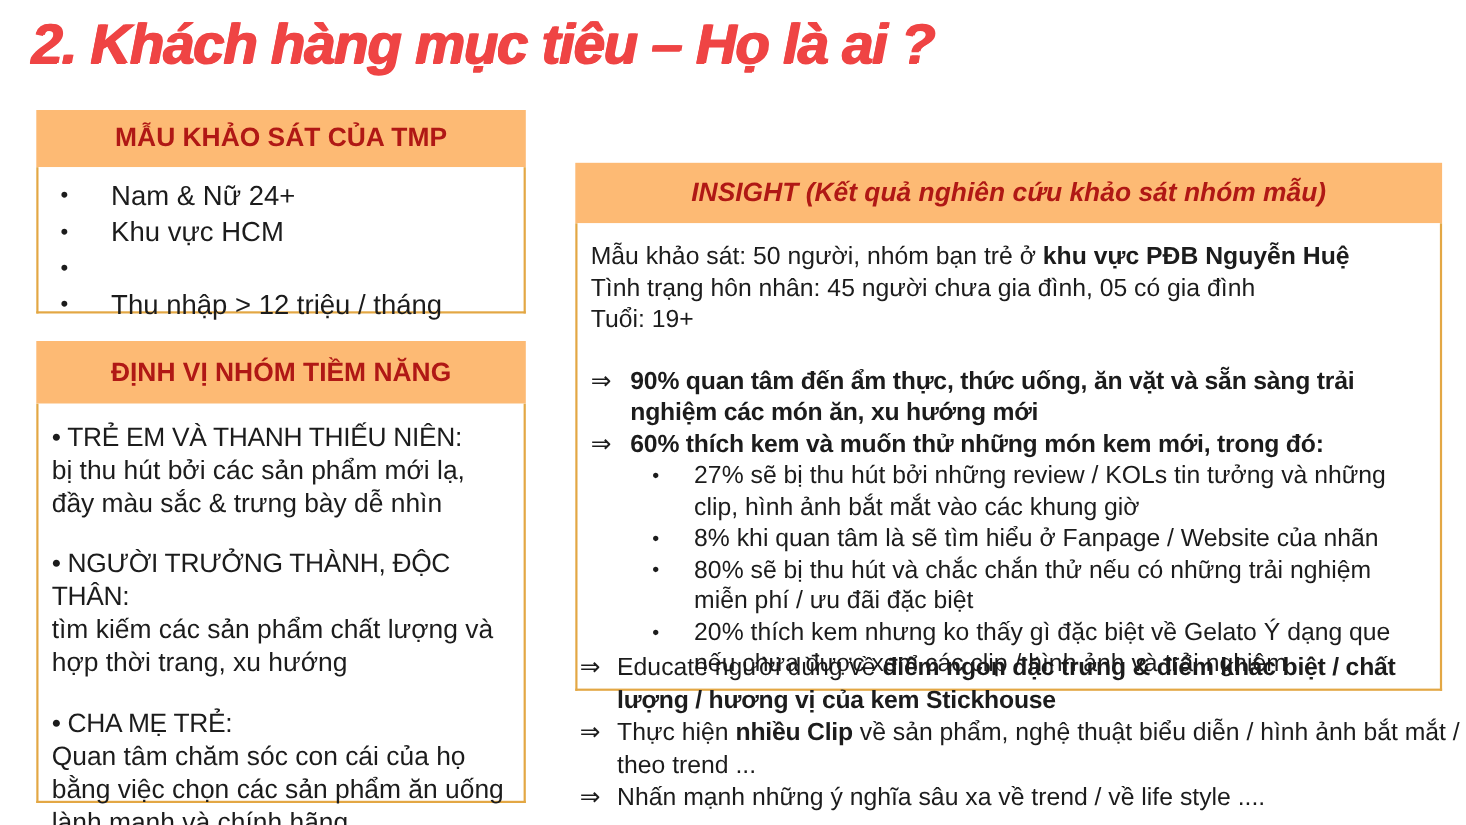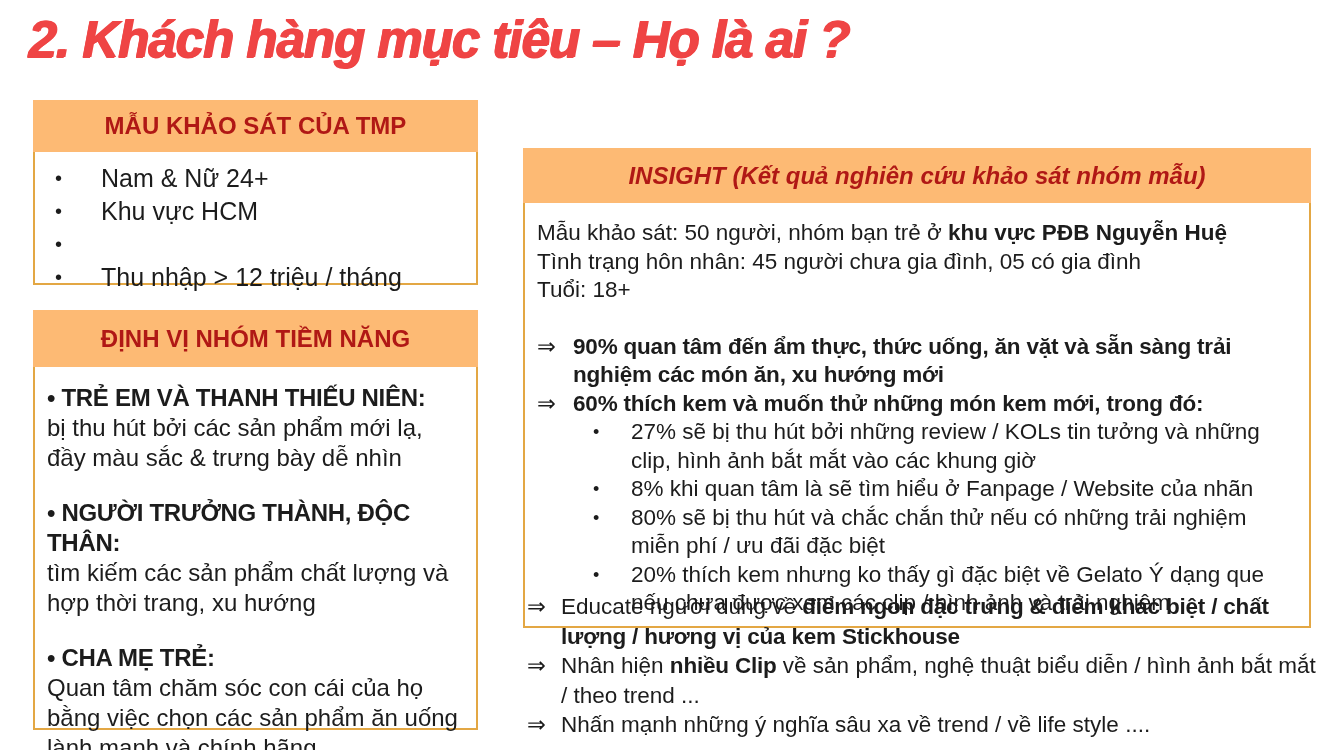--- a/index.html
+++ b/index.html
@@ -27,21 +27,21 @@
   
   .survey-box{left:33px;top:100px;width:445px;}
   .survey-box .card-header{height:52px;font-size:24px;}
   .survey-box .card-body{height:133px;padding:10px 6px 6px 20px;}
   .bullet-row{display:flex;font-size:25px;line-height:33px;}
   .bullet-row .dot{width:46px;flex:0 0 46px;font-size:20px;}
   .pos-box{left:33px;top:310px;width:445px;}
   .pos-box .card-header{height:57px;font-size:24px;text-align:center;}
   .pos-box .card-body{height:363px;padding:16px 10px 10px 12px;}
   .group{margin-bottom:25px;font-size:24px;line-height:30px;}
-  .group .g-label{font-weight:bold;letter-spacing:-0.3px;}
+  .group .g-label{font-weight:normal;letter-spacing:-0.3px;}
   
   .insight-box{left:523px;top:100px;width:788px;}
   .insight-box .card-header{height:55px;font-size:24px;font-style:italic;margin-top:48px;}
   .insight-box .card-body{height:425px;padding:16px 14px 10px 12px;font-size:22.5px;line-height:28.5px;}
   .intro-line .b{font-weight:bold;}
   .arrow-rows{margin-top:28px;}
   .arrow-row{display:flex;}
   .arrow-row .arr{width:36px;flex:0 0 36px;}
   .arrow-row .txt-bold{font-weight:bold;letter-spacing:-0.2px;}
   .sub-bullets{margin-left:50px;}
@@ -106,21 +106,21 @@
 <div class="card insight-box">
   <div class="card-header">INSIGHT (Kết quả nghiên cứu khảo sát nhóm mẫu)</div>
   <div class="card-body">
 
     <div>
 
         <div class="intro-line"><span>Mẫu khảo sát: 50 người, nhóm bạn trẻ ở </span><span class="b">khu vực PĐB Nguyễn Huệ</span></div>
 
         <div class="intro-line"><span>Tình trạng hôn nhân: 45 người chưa gia đình, 05 có gia đình</span><span class="b"></span></div>
 
-        <div class="intro-line"><span>Tuổi: 18+</span><span class="b"></span></div>
+        <div class="intro-line"><span>Tuổi: 19+</span><span class="b"></span></div>
       </div>
 
     <div class="arrow-rows">
 
         <div class="arrow-row">
           <span class="arr">⇒</span>
           <span class="txt-bold">90% quan tâm đến ẩm thực, thức uống, ăn vặt và sẵn sàng trải nghiệm các món ăn, xu hướng mới</span>
         </div>
 
         <div class="arrow-row">
@@ -157,20 +157,20 @@
 
 <div class="takeaways">
 
     <div class="arrow-row">
       <span class="arr">⇒</span>
       <span><span>Educate người dùng về </span><span class="b">điểm ngon đặc trưng &amp; điểm khác biệt / chất lượng / hương vị của kem Stickhouse</span><span></span></span>
     </div>
 
     <div class="arrow-row">
       <span class="arr">⇒</span>
-      <span><span>Nhân hiện </span><span class="b">nhiều Clip</span><span> về sản phẩm, nghệ thuật biểu diễn / hình ảnh bắt mắt / theo trend ...</span></span>
+      <span><span>Thực hiện </span><span class="b">nhiều Clip</span><span> về sản phẩm, nghệ thuật biểu diễn / hình ảnh bắt mắt / theo trend ...</span></span>
     </div>
 
     <div class="arrow-row">
       <span class="arr">⇒</span>
       <span><span>Nhấn mạnh những ý nghĩa sâu xa về trend / về life style ....</span><span class="b"></span><span></span></span>
     </div>
   </div>
 
 </body></html>

